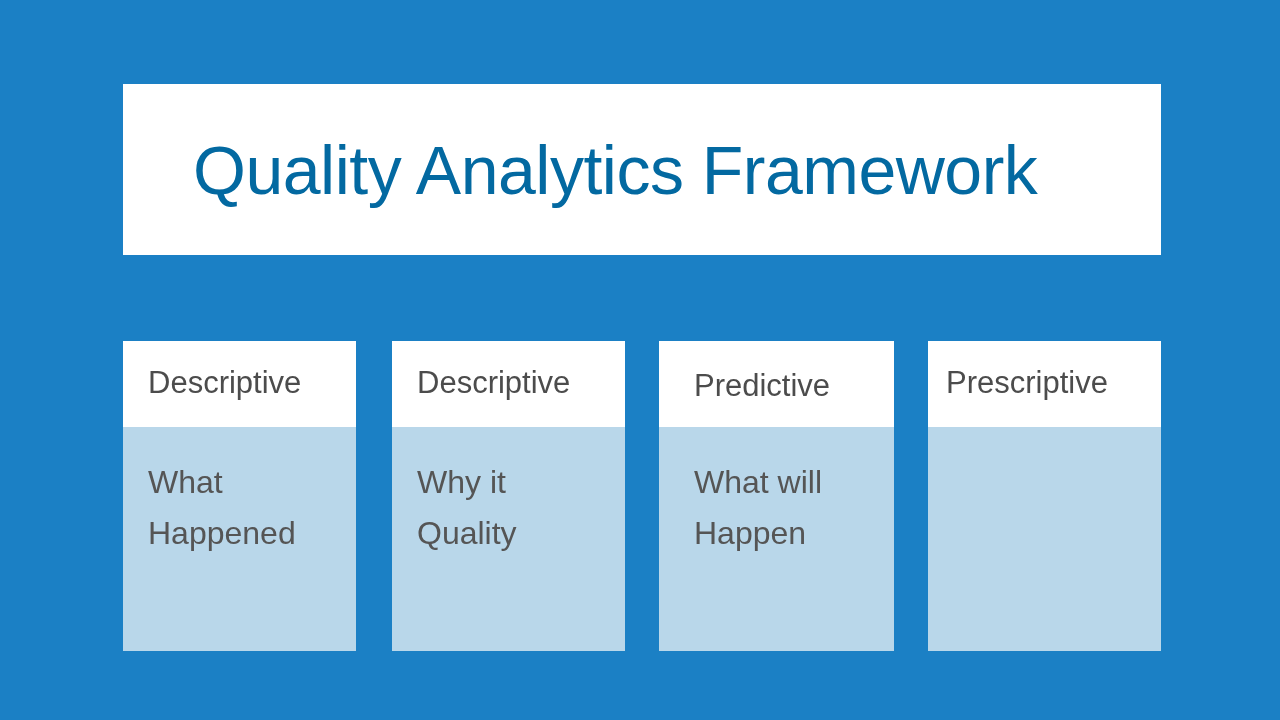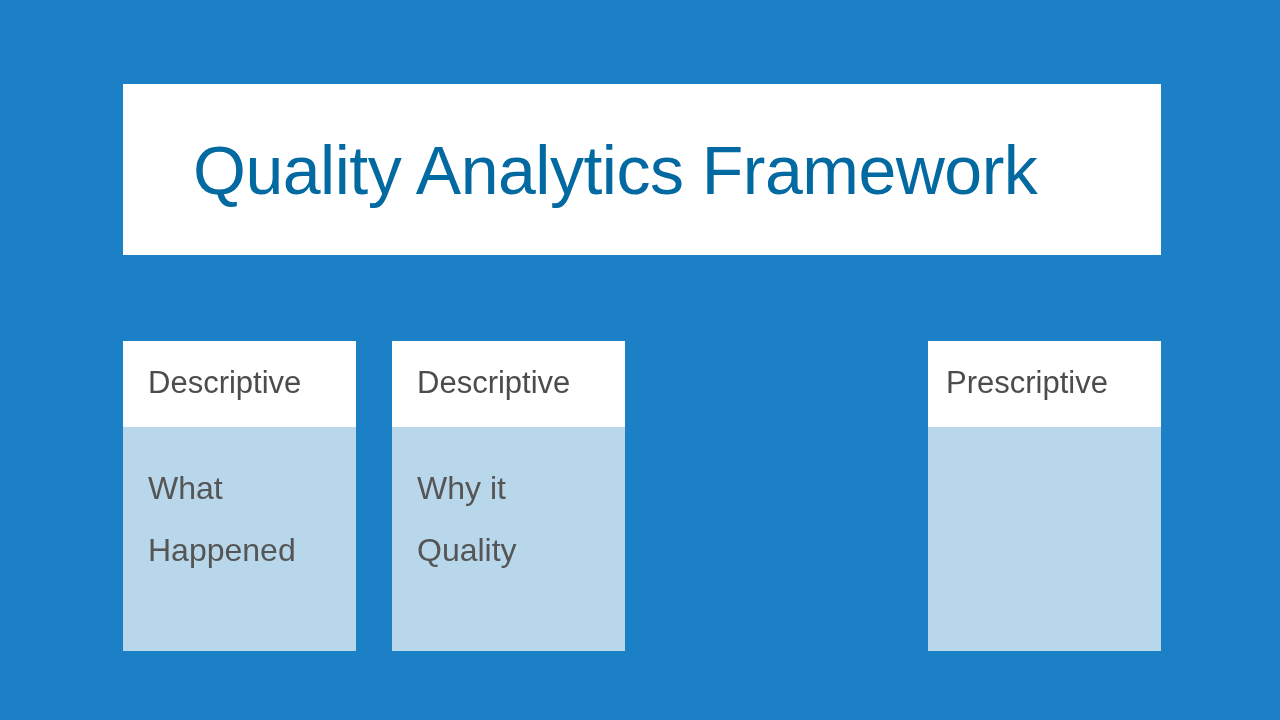--- a/index.html
+++ b/index.html
@@ -93,21 +93,21 @@
     box-sizing: border-box;
   }
   .card-body-text {
     position: absolute;
     left: 25px;
     top: 30px;
     font-family: "Liberation Sans", sans-serif;
     font-size: 32px;
     font-weight: 400;
     color: #555555;
-    line-height: 62px;
+    line-height: 51px;
     white-space: pre-line;
   }
   .card-3 .card-body-text { left: 35px; top: 30px; }
   .card-4 .card-body-text { left: 18px; top: 36px; }
 </style>
 </head>
 <body>
 
 <div id="slide">
 
@@ -130,20 +130,29 @@
     <div class="card card-2">
       <div class="card-header">
         <div class="card-header-text">Descriptive</div>
       </div>
       <div class="card-body">
         <div class="card-body-text">Why it
 Quality</div>
       </div>
     </div>
 
+    <div class="card card-3">
+      <div class="card-header">
+        <div class="card-header-text">Predictive</div>
+      </div>
+      <div class="card-body">
+        <div class="card-body-text">What will
+Happen</div>
+      </div>
+    </div>
 
     <div class="card card-4">
       <div class="card-header">
         <div class="card-header-text">Prescriptive</div>
       </div>
     </div>
 
   </div>
 </div>
 

